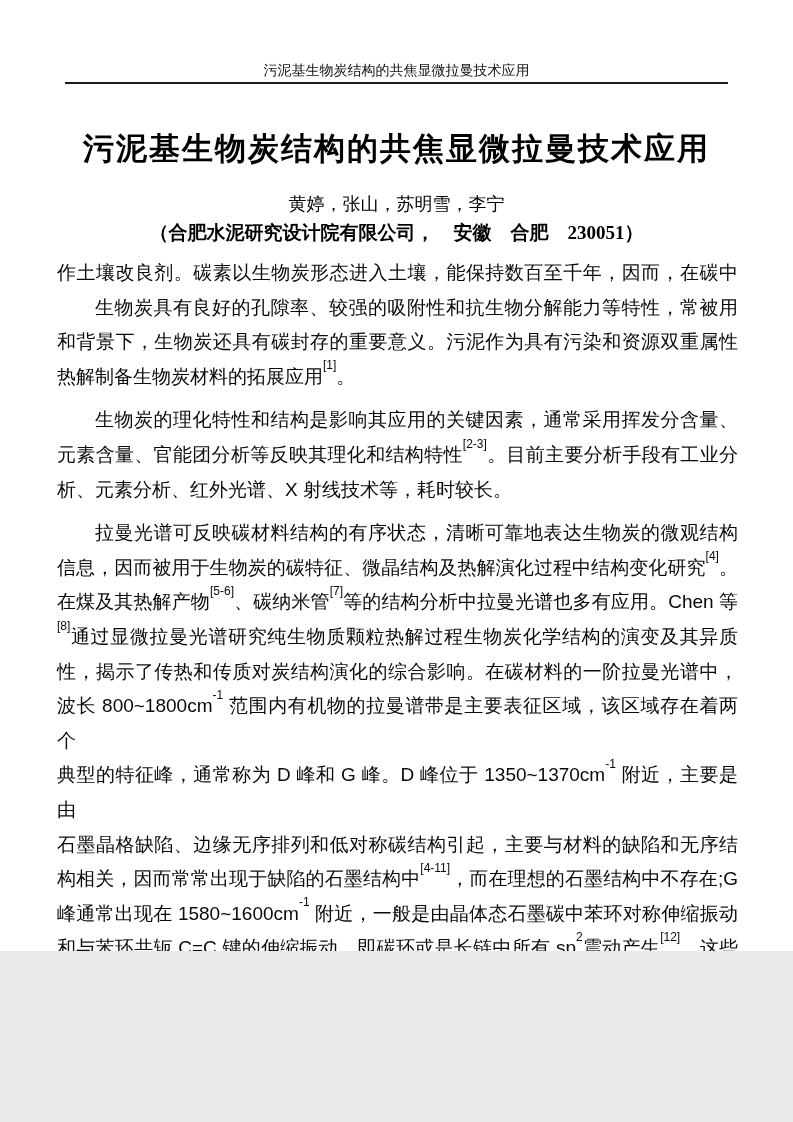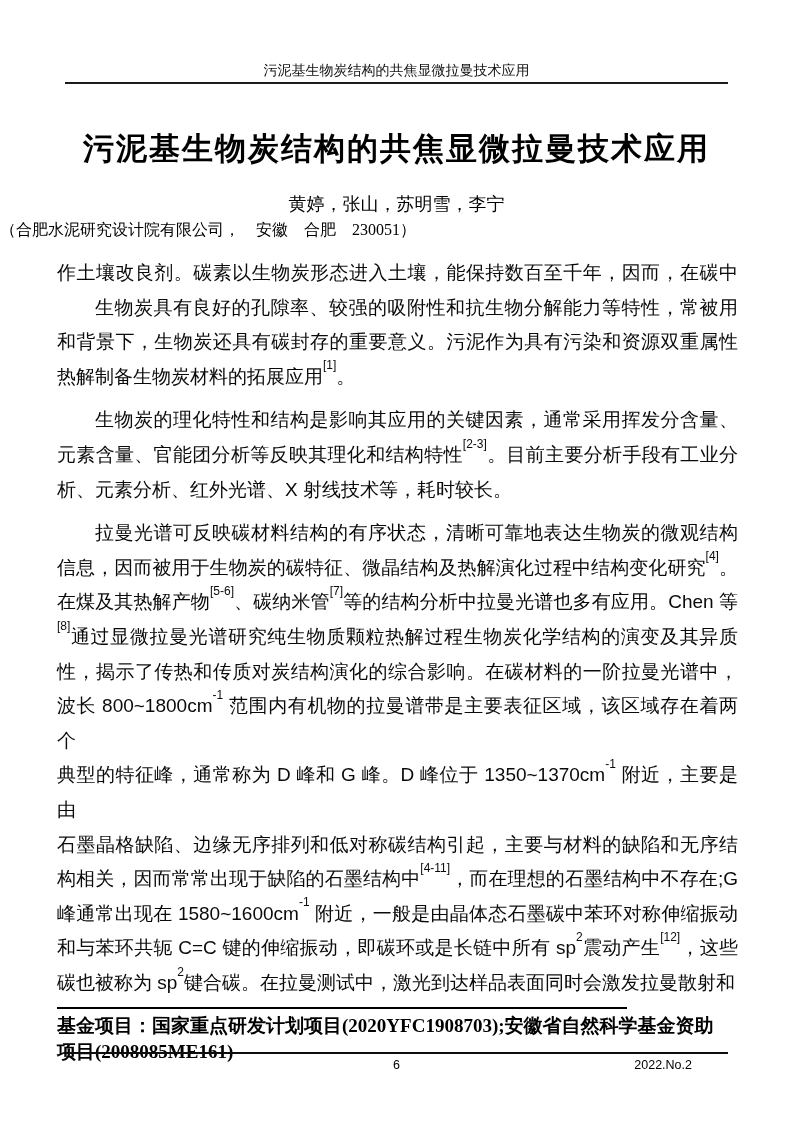--- a/index.html
+++ b/index.html
@@ -1,20 +1,20 @@
 <!DOCTYPE html>
 <html><head>
 <meta charset="utf-8">
 <style>
   * { margin: 0; padding: 0; box-sizing: border-box; }
   html, body { background: #e9e9e9; }
   .page {
     position: relative;
     width: 793px;
-    height: 1122px;
+    height: 951px;
     margin: 0 auto;
     background: #ffffff;
     color: #000000;
     overflow: hidden;
   }
   .running-head {
     position: absolute;
     top: 62px; left: 0; right: 0;
     text-align: center;
     font-size: 14px;
@@ -39,22 +39,24 @@
   .authors {
     position: absolute;
     top: 192px; left: 0; right: 0;
     text-align: center;
     font-size: 18px;
     font-family: "Liberation Serif", serif;
   }
   .affiliation {
     position: absolute;
     top: 220px; left: 0; right: 0;
-    font-size: 16px;
+    text-align: center;
+    font-size: 19px;
     font-family: "Liberation Serif", serif;
+    font-weight: bold;
   }
   .article-body {
     position: absolute;
     top: 256px; left: 57px;
     width: 681px;
     font-size: 19px;
     font-family: "Liberation Sans", sans-serif;
     color: #0a0a0a;
   }
   .paragraph { margin-bottom: 9px; }

